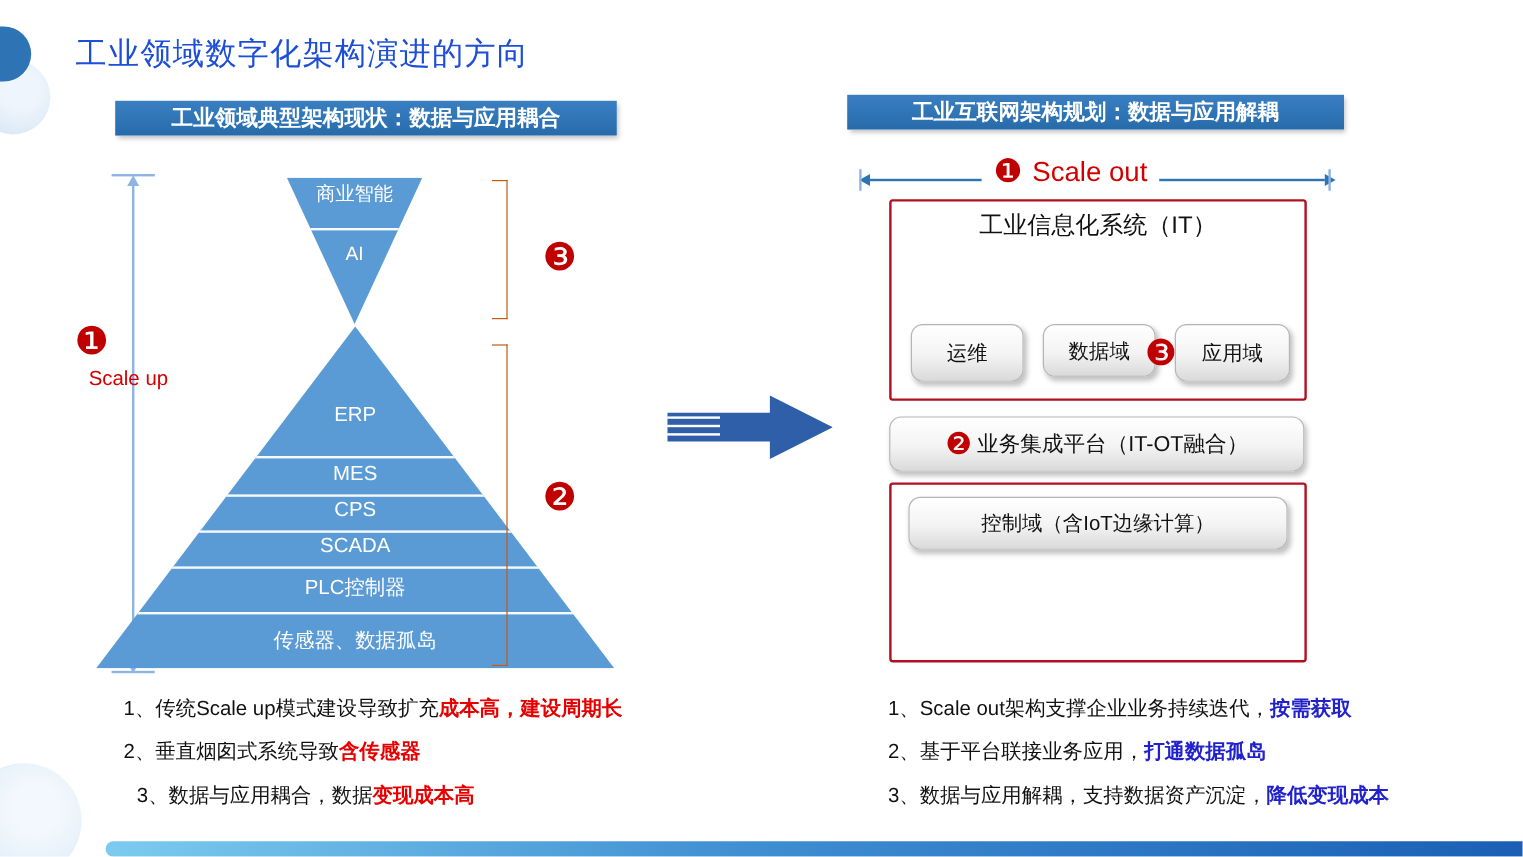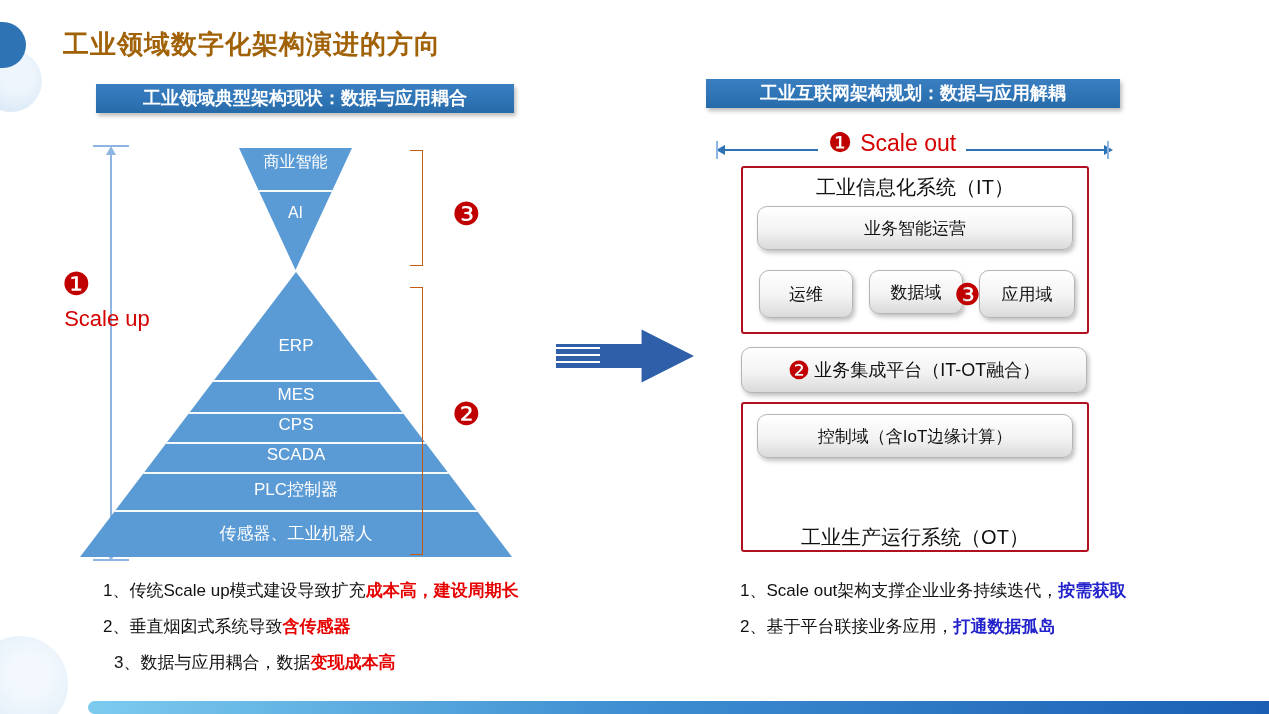--- a/index.html
+++ b/index.html
@@ -14,38 +14,38 @@
   
   .deco-corner { left:0; top:22px; width:26px; height:46px; background:#2E74B5; border-radius:0 24px 24px 0; }
   .deco-circle-top { left:-20px; top:50px; width:62px; height:62px; border-radius:50%;
     background: radial-gradient(circle at 60% 40%, #eef5fc 30%, #cfe2f3 100%); }
   .deco-circle-bottom { left:-28px; top:636px; width:96px; height:96px; border-radius:50%;
     background: radial-gradient(circle at 60% 40%, #f2f8fd 25%, #d9e8f6 100%); }
   .bottom-bar { left:88px; top:701px; width:1181px; height:13px; border-radius:7px 0 0 7px;
     background: linear-gradient(90deg, #7ccbef 0%, #3f8fd2 45%, #1a5fb4 100%); }
 
   
-  .title { left:63px; top:27px; font-size:26px; font-weight:700; color:#a16207; letter-spacing:1px; }
+  .title { left:63px; top:27px; font-size:26px; font-weight:400; color:#1d4ed8; letter-spacing:1px; }
   .hdr { height:29px; line-height:29px; text-align:center; color:#ffffff; font-size:18px; font-weight:700;
     background: linear-gradient(180deg,#3a7ec0 0%, #2e74b5 60%, #286aa8 100%);
     box-shadow: 2px 3px 4px rgba(110,110,110,.45); }
   .hdr-left { left:96px; top:84px; width:418px; }
   .hdr-right { left:706px; top:79px; width:414px; }
 
   
   .vline { left:110px; top:154px; width:2px; height:398px; background:#8db4e2; }
   .tri { width:0; height:0; }
   .arr-up { left:106px; top:146px; border-left:5px solid transparent; border-right:5px solid transparent; border-bottom:9px solid #8db4e2; }
   .arr-down { left:106px; top:552px; border-left:5px solid transparent; border-right:5px solid transparent; border-top:9px solid #8db4e2; }
   .tick-h { height:2px; background:#8db4e2; }
   .tick-top { left:93px; top:145px; width:36px; }
   .tick-bot { left:93px; top:559px; width:36px; }
 
   .badge { color:#c00000; line-height:1; }
-  .scaleup-label { left:52px; top:306px; width:110px; text-align:center; font-size:22px; color:#d40000; }
+  .scaleup-label { left:52px; top:306px; width:110px; text-align:center; font-size:17px; color:#d40000; }
 
   
   .funnel-top { left:239px; top:148px; width:113px; height:122px; background:#5b9bd5;
     clip-path: polygon(0 0, 100% 0, 50% 100%); }
   .funnel-bottom { left:80px; top:272px; width:432px; height:285px; background:#5b9bd5;
     clip-path: polygon(50% 0, 100% 100%, 0 100%); }
   .flabel { position:absolute; left:0; width:100%; text-align:center; color:#ffffff; }
   .fline { position:absolute; left:0; width:100%; height:1.5px; background:rgba(255,255,255,.95); }
 
   
@@ -125,21 +125,21 @@
     <div class="flabel" style="top:64px; font-size:17px;">ERP</div>
     <div class="fline" style="top:108px;"></div>
     <div class="flabel" style="top:113px; font-size:17px;">MES</div>
     <div class="fline" style="top:140px;"></div>
     <div class="flabel" style="top:143px; font-size:17px;">CPS</div>
     <div class="fline" style="top:170px;"></div>
     <div class="flabel" style="top:173px; font-size:17px;">SCADA</div>
     <div class="fline" style="top:200px;"></div>
     <div class="flabel" style="top:206px; font-size:17px;">PLC控制器</div>
     <div class="fline" style="top:238px;"></div>
-    <div class="flabel" style="top:250px; font-size:17px;">传感器、工业机器人</div>
+    <div class="flabel" style="top:250px; font-size:17px;">传感器、数据孤岛</div>
   </div>
 
   <div class="abs bracket bracket-top"></div>
   <div class="abs bracket bracket-bottom"></div>
   <div class="abs badge" style="left:452px; top:198px; font-size:32px;">❸</div>
   <div class="abs badge" style="left:452px; top:398px; font-size:32px;">❷</div>
 
   <div class="abs flow-arrow"></div>
   <div class="abs flow-stripe" style="top:347px;"></div>
   <div class="abs flow-stripe" style="top:354px;"></div>
@@ -150,47 +150,48 @@
   <div class="abs tri arr-right"></div>
   <div class="abs tick-v" style="left:716px;"></div>
   <div class="abs tick-v" style="left:1107px;"></div>
   <div class="abs scaleout-group">
     <span class="badge" style="font-size:27px;">❶</span>
     <span class="scaleout-label">Scale out</span>
   </div>
 
   <div class="abs redbox itbox">
     <div class="boxtitle" style="top:6px;">工业信息化系统（IT）</div>
-    <div class="btn btn-wide">业务智能运营</div>
     <div class="btn btn-ops">运维</div>
     <div class="btn btn-data">数据域</div>
     <div class="btn btn-app">应用域</div>
   </div>
   <div class="abs badge badge3-right">❸</div>
 
   <div class="abs integration-btn">
     <span class="badge" style="font-size:25px;">❷</span>
     <span>业务集成平台（IT-OT融合）</span>
   </div>
 
   <div class="abs redbox otbox">
     <div class="btn ot-btn1">控制域（含IoT边缘计算）</div>
-    <div class="boxtitle" style="top:120px;">工业生产运行系统（OT）</div>
   </div>
 
   <div class="abs note" style="left:103px; top:579px;">
     <span>1、传统Scale up模式建设导致扩充</span><span class="hl-red">成本高，建设周期长</span>
   </div>
   <div class="abs note" style="left:103px; top:615px;">
     <span>2、垂直烟囱式系统导致</span><span class="hl-red">含传感器</span>
   </div>
   <div class="abs note" style="left:114px; top:651px;">
     <span>3、数据与应用耦合，数据</span><span class="hl-red">变现成本高</span>
   </div>
 
   <div class="abs note" style="left:740px; top:579px;">
     <span>1、Scale out架构支撑企业业务持续迭代，</span><span class="hl-blue">按需获取</span>
   </div>
   <div class="abs note" style="left:740px; top:615px;">
     <span>2、基于平台联接业务应用，</span><span class="hl-blue">打通数据孤岛</span>
   </div>
+  <div class="abs note" style="left:740px; top:651px;">
+    <span>3、数据与应用解耦，支持数据资产沉淀，</span><span class="hl-blue">降低变现成本</span>
+  </div>
 
 </div>
 
 </body></html>

